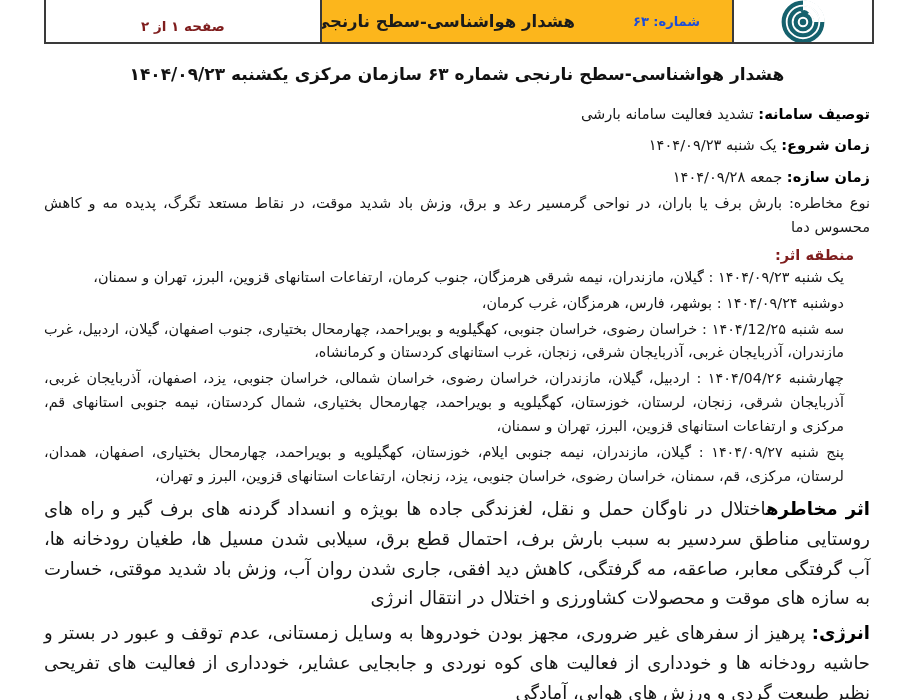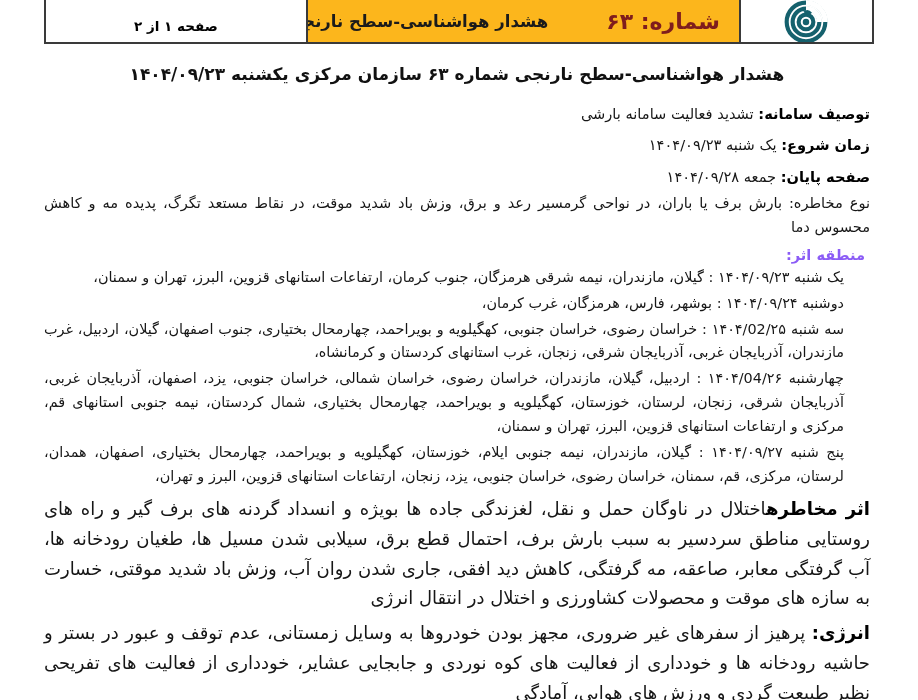--- a/index.html
+++ b/index.html
@@ -74,40 +74,40 @@
 
   .title-main {
     font-size: 16.5px;
     font-weight: bold;
     color: #1b1b1b;
     letter-spacing: 0;
     margin-top: 15px;
     white-space: nowrap;
   }
   .title-number {
-    font-size: 22px;
-    font-weight: bold;
-    color: #7f1d1d;
+    font-size: 13px;
+    font-weight: bold;
+    color: #1d4ed8;
     margin-top: 15px;
     white-space: nowrap;
     margin-right: 40px;
   }
   .title-row {
     display: flex;
     flex-direction: row-reverse;
     align-items: center;
     justify-content: center;
     gap: 58px;
     width: 100%;
   }
 
   .pages-inner {
     font-size: 13.5px;
     font-weight: bold;
-    color: #000000;
+    color: #7f1d1d;
     white-space: nowrap;
     letter-spacing: 2px;
     padding-bottom: 2px;
     margin-top: 12px;
   }
   .pages-divider {
     width: 100%;
     height: 0;
     border-top: 1px solid #cfcfcf;
     margin-bottom: 8px;
@@ -160,22 +160,22 @@
     line-height: 1.62;
     margin: 0 0 2px 0;
     text-align: justify;
     text-align-last: right;
     color: #161616;
   }
 
   .section-label {
     font-size: 14.6px;
     font-weight: bold;
-    color: #8b5cf6;
-    margin: 7px 5px 3px 0;
+    color: #7f1d1d;
+    margin: 7px 16px 3px 0;
     text-align: right;
   }
 
   .region-list {
     list-style: none;
     margin: 0;
     padding: 0;
   }
   .region-item {
     font-size: 14.4px;
@@ -258,42 +258,42 @@
       <span class="lbl">توصیف سامانه:</span>
       <span class="val">تشدید فعالیت سامانه بارشی</span>
     </p>
 
     <p class="field">
       <span class="lbl">زمان شروع:</span>
       <span class="val">یک شنبه ۱۴۰۴/۰۹/۲۳</span>
     </p>
 
     <p class="field">
-      <span class="lbl">صفحه پایان:</span>
+      <span class="lbl">زمان سازه:</span>
       <span class="val">جمعه ۱۴۰۴/۰۹/۲۸</span>
     </p>
 
     <p class="field-block">
       <span class="lbl">نوع مخاطره:</span>
       <span class="val">بارش برف یا باران، در نواحی گرمسیر رعد و برق، وزش باد شدید موقت، در نقاط مستعد تگرگ، پدیده مه و کاهش محسوس دما</span>
     </p>
 
     <div class="section-label">منطقه اثر:</div>
 
     <ul class="region-list">
       <li class="region-item">
         <span class="rday">یک شنبه ۱۴۰۴/۰۹/۲۳ :</span>
         <span>گیلان، مازندران، نیمه شرقی هرمزگان، جنوب کرمان، ارتفاعات استانهای قزوین، البرز، تهران و سمنان،</span>
       </li>
       <li class="region-item">
         <span class="rday">دوشنبه ۱۴۰۴/۰۹/۲۴ :</span>
         <span>بوشهر، فارس، هرمزگان، غرب کرمان،</span>
       </li>
       <li class="region-item">
-        <span class="rday">سه شنبه ۱۴۰۴/02/۲۵ :</span>
+        <span class="rday">سه شنبه ۱۴۰۴/12/۲۵ :</span>
         <span>خراسان رضوی، خراسان جنوبی، کهگیلویه و بویراحمد، چهارمحال بختیاری، جنوب اصفهان، گیلان، اردبیل، غرب مازندران، آذربایجان غربی، آذربایجان شرقی، زنجان، غرب استانهای کردستان و کرمانشاه،</span>
       </li>
       <li class="region-item">
         <span class="rday">چهارشنبه ۱۴۰۴/04/۲۶ :</span>
         <span>اردبیل، گیلان، مازندران، خراسان رضوی، خراسان شمالی، خراسان جنوبی، یزد، اصفهان، آذربایجان غربی، آذربایجان شرقی، زنجان، لرستان، خوزستان، کهگیلویه و بویراحمد، چهارمحال بختیاری، شمال کردستان، نیمه جنوبی استانهای قم، مرکزی و ارتفاعات استانهای قزوین، البرز، تهران و سمنان،</span>
       </li>
       <li class="region-item">
         <span class="rday">پنج شنبه ۱۴۰۴/۰۹/۲۷ :</span>
         <span>گیلان، مازندران، نیمه جنوبی ایلام، خوزستان، کهگیلویه و بویراحمد، چهارمحال بختیاری، اصفهان، همدان، لرستان، مرکزی، قم، سمنان، خراسان رضوی، خراسان جنوبی، یزد، زنجان، ارتفاعات استانهای قزوین، البرز و تهران،</span>
       </li>

